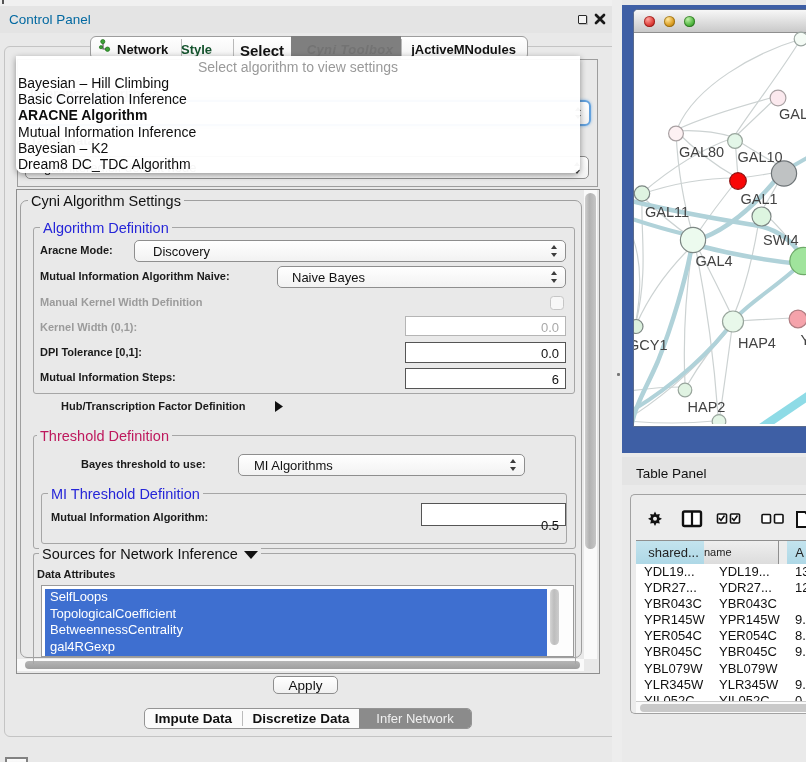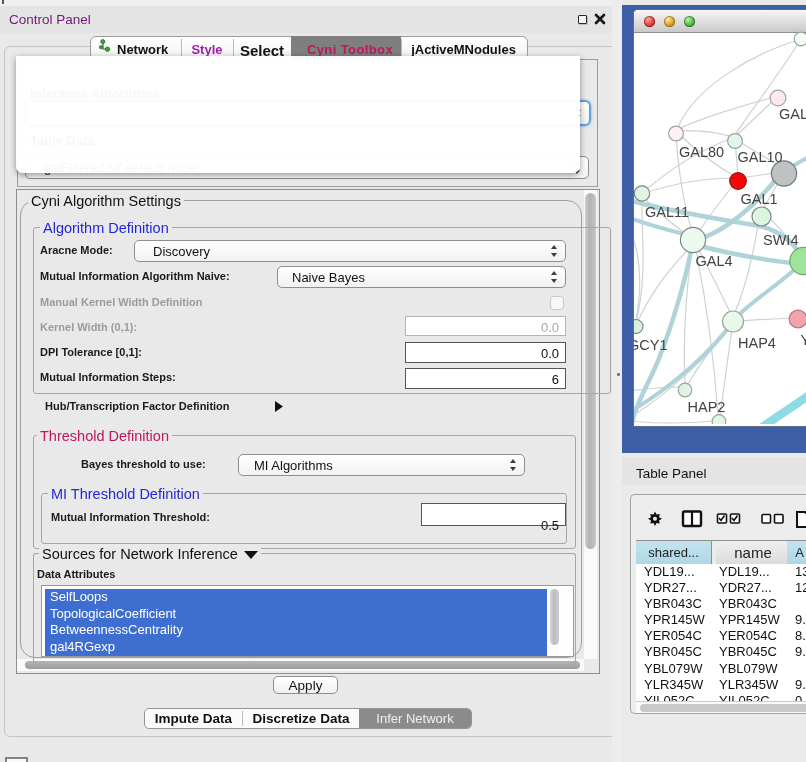--- a/index.html
+++ b/index.html
@@ -20,44 +20,44 @@
 .group{position:absolute;border:1px solid #a6a6a6;border-radius:3px;}
 .gtitle{position:absolute;top:-8px;background:#e9e9e9;padding:0 3px;font-size:14.5px;line-height:16px;white-space:nowrap;}
 </style>
 </head>
 <body>
 
 <div class="abs" style="left:0;top:0;width:622px;height:762px;background:#e9e9e9;"></div>
 <div class="abs" style="left:0;top:0;width:622px;height:6px;background:#f0f0f0;"></div>
 <div class="abs" style="left:2px;top:0;width:2px;height:4px;background:#555;"></div>
 <div class="abs" style="left:0;top:6px;width:622px;height:27px;background:#e4e4e4;"></div>
-<div class="abs" style="left:9px;top:12px;font-size:13.5px;color:#701a75;">Control Panel</div>
+<div class="abs" style="left:9px;top:12px;font-size:13.5px;color:#0369a1;">Control Panel</div>
 
 <div class="abs" style="left:578px;top:14.5px;width:7px;height:7px;border:1.6px solid #2a2a2a;border-radius:1px;background:#f4f4f4;box-shadow:1px 1px 0 #bbb;"></div>
 <svg class="abs" style="left:594px;top:13px;" width="12" height="12" viewBox="0 0 12 12">
  <path d="M2 2 L10 10 M10 2 L2 10" stroke="#181818" stroke-width="2.7" stroke-linecap="round"></path>
 </svg>
 
 <div class="abs" style="left:4px;top:46px;width:612px;height:689px;border:1px solid #c4c4c4;border-radius:6px;background:#e9e9e9;"></div>
 
 <div class="abs" style="left:90px;top:36px;width:436px;height:22px;background:linear-gradient(#ffffff,#f2f2f2);border:1px solid #9d9d9d;border-radius:6px;"></div>
 <div class="abs" style="left:181px;top:39px;width:1px;height:17px;background:#b9b9b9;"></div>
 <div class="abs" style="left:233px;top:39px;width:1px;height:17px;background:#b9b9b9;"></div>
 <div class="abs" style="left:291px;top:36px;width:110px;height:23px;background:#7f7f7f;"></div>
 <div class="abs" style="left:401px;top:39px;width:1px;height:17px;background:#b9b9b9;"></div>
 <svg class="abs" style="left:97px;top:38px;" width="14" height="15" viewBox="0 0 14 15">
  <path d="M6 4 L6 11 L10 11" stroke="#555" stroke-width="1.2" fill="none"></path>
  <circle cx="5.8" cy="3.6" r="2.1" fill="#3aa234" stroke="#1d6b18" stroke-width="0.7"></circle>
  <circle cx="10.5" cy="11.2" r="2.2" fill="#3aa234" stroke="#1d6b18" stroke-width="0.7"></circle>
  <circle cx="4" cy="9.2" r="1.6" fill="#3aa234" stroke="#1d6b18" stroke-width="0.7"></circle>
 </svg>
 <div class="abs b" style="left:117px;top:42px;font-size:13px;color:#111;">Network</div>
-<div class="abs b" style="left:181px;top:42px;width:52px;text-align:center;font-size:13px;color:#a21caf;">Style</div>
+<div class="abs b" style="left:181px;top:42px;width:52px;text-align:left;font-size:13px;color:#14532d;">Style</div>
 <div class="abs b" style="left:233px;top:42px;width:58px;text-align:center;font-size:15px;color:#111;">Select</div>
-<div class="abs b" style="left:291px;top:42px;width:118px;text-align:center;font-size:13px;letter-spacing:0.4px;color:#be185d;">Cyni Toolbox</div>
+<div class="abs b" style="left:291px;top:42px;width:118px;text-align:center;font-size:13px;letter-spacing:0.4px;color:#737373;font-style:italic;">Cyni Toolbox</div>
 <div class="abs b" style="left:401px;top:42px;width:125px;text-align:center;font-size:13px;color:#111;">jActiveMNodules</div>
 
 <div class="abs" style="left:17px;top:59px;width:579px;height:126px;border:1px solid #9d9d9d;background:#e9e9e9;"></div>
 <div class="abs b" style="left:30px;top:86px;font-size:13px;color:#333;">Inference Algorithms</div>
 <div class="combo" style="left:25px;top:100px;width:562px;height:22px;border:2px solid #63a1dd;box-shadow:0 0 3px #7fb4e4;border-radius:6px;">
  <span class="spin"></span>
 </div>
 <div class="abs b" style="left:30px;top:133px;font-size:13px;color:#333;">Table Data</div>
 <div class="combo" style="left:25px;top:156px;width:562px;height:21px;">
  <span class="ct">galFiltered.sif default node</span>
@@ -65,25 +65,25 @@
 </div>
 
 <div class="abs" style="left:16px;top:189px;width:582px;height:483px;border:1px solid #8e8e8e;background:#e9e9e9;"></div>
 
 <div class="abs" style="left:584px;top:190px;width:13px;height:469px;background:#fafafa;"></div>
 <div class="abs" style="left:585px;top:193px;width:11px;height:356px;background:linear-gradient(90deg,#cfcfcf,#b2b2b2 40%,#c6c6c6);border-radius:6px;"></div>
 
 <div class="abs" style="left:17px;top:659px;width:567px;height:12px;background:#fafafa;"></div>
 <div class="abs" style="left:25px;top:661px;width:555px;height:8px;background:linear-gradient(#b5b5b5,#9e9e9e);border-radius:5px;"></div>
 
-<div class="group" style="left:20px;top:200px;width:560px;height:456px;border-radius:15px;border-color:#9f9f9f;">
+<div class="group" style="left:20px;top:200px;width:560px;height:456px;border-radius:7px;border-color:#9f9f9f;">
  <div class="gtitle" style="left:7px;color:#111;">Cyni Algorithm Settings</div>
 </div>
 
-<div class="group" style="left:33px;top:227px;width:540px;height:165px;padding-left:36px;">
+<div class="group" style="left:33px;top:227px;width:540px;height:165px;">
  <div class="gtitle" style="left:6px;color:#2626d8;">Algorithm Definition</div>
 </div>
 <div class="lbl" style="left:40px;top:244px;">Aracne Mode:</div>
 <div class="combo" style="left:134px;top:240px;width:430px;height:20px;">
     <span class="ct">Discovery</span>
     <span class="spin"></span>
   </div>
 <div class="lbl" style="left:40px;top:270px;">Mutual Information Algorithm Naive:</div>
 <div class="combo" style="left:277px;top:266px;width:287px;height:20px;">
     <span class="ct" style="left:14px;">Naive Bayes</span>
@@ -97,38 +97,38 @@
   </div>
 <div class="lbl" style="left:40px;top:346px;">DPI Tolerance [0,1]:</div>
 <div class="field" style="left:405px;top:342px;width:159px;height:19px;border-color:#555;">
     <span>0.0</span>
   </div>
 <div class="lbl" style="left:40px;top:371px;">Mutual Information Steps:</div>
 <div class="field" style="left:405px;top:368px;width:159px;height:19px;border-color:#555;">
     <span>6</span>
   </div>
 
-<div class="lbl" style="left:33px;top:400px;padding-left:12px;">Hub/Transcription Factor Definition</div>
+<div class="lbl" style="left:49px;top:400px;padding-left:12px;">Hub/Transcription Factor Definition</div>
 <svg class="abs" style="left:273px;top:400px;" width="12" height="13">
     <path d="M2 1 L10 6.5 L2 12 Z" fill="#111"></path>
   </svg>
 
 <div class="group" style="left:33px;top:435px;width:541px;height:112px;">
  <div class="gtitle" style="left:3px;color:#be185d;">Threshold Definition</div>
 </div>
 <div class="lbl" style="left:81px;top:458px;">Bayes threshold to use:</div>
 <div class="combo" style="left:238px;top:454px;width:285px;height:20px;">
     <span class="ct" style="left:15px;">MI Algorithms</span>
     <span class="spin"></span>
   </div>
 
 <div class="group" style="left:41px;top:493px;width:524px;height:49px;">
  <div class="gtitle" style="left:6px;color:#2626d8;">MI Threshold Definition</div>
 </div>
-<div class="lbl" style="left:51px;top:511px;">Mutual Information Threshold:</div>
+<div class="lbl" style="left:51px;top:511px;">Mutual Information Algorithm:</div>
 <div class="field" style="left:421px;top:503px;width:143px;height:21px;border-color:#555;">
     <span style="top:14px;">0.5</span>
   </div>
 
 <div class="group" style="left:33px;top:553px;width:541px;height:110px;border-bottom:none;border-radius:3px 3px 0 0;">
  <div class="gtitle" style="left:5px;color:#111;font-weight:normal;">Sources for Network Inference <span style="display:inline-block;width:0;height:0;border-left:7px solid transparent;border-right:7px solid transparent;border-top:8px solid #111;vertical-align:middle;margin-left:2px;"></span></div>
 </div>
 <div class="lbl" style="left:37px;top:568px;">Data Attributes</div>
 
 <div class="abs" style="left:41px;top:585px;width:531px;height:70px;background:#fff;border:1px solid #9a9a9a;overflow:hidden;">
@@ -251,21 +251,21 @@
    <rect x="83.5" y="4" width="9" height="9" rx="1" fill="#fff" stroke="#111" stroke-width="1.6"></rect>
    <path d="M85 8 l2 2.5 3.5-5" stroke="#111" stroke-width="1.6" fill="none"></path>
    <rect x="115" y="4.5" width="8.5" height="8.5" rx="1" fill="#fff" stroke="#111" stroke-width="1.6"></rect>
    <rect x="127.5" y="4.5" width="8.5" height="8.5" rx="1" fill="#fff" stroke="#111" stroke-width="1.6"></rect>
    <path d="M150 2 h8 l4 4 v11 h-12 z" fill="#fff" stroke="#111" stroke-width="2"></path>
   </g>
  </svg>
 
  <div class="abs" style="left:5px;top:45px;width:171px;height:23px;border-top:1px solid #8f8f8f;border-bottom:3px solid #14b8a6;">
   <div class="abs" style="left:0;top:0;width:75px;height:23px;background:linear-gradient(#c3e3ee,#aed8e6);border-right:1px solid #8f8f8f;text-align:center;font-size:13px;color:#222;line-height:23px;">shared...</div>
-  <div class="abs" style="left:80px;top:0;width:74px;height:23px;background:linear-gradient(#efefef,#dcdcdc);border-right:1px solid #8f8f8f;text-align:center;font-size:15px;color:#222;line-height:23px;">name</div>
+  <div class="abs" style="left:68px;top:0;width:74px;height:23px;background:linear-gradient(#efefef,#dcdcdc);border-right:1px solid #8f8f8f;font-size:11px;color:#222;line-height:23px;">name</div>
   <div class="abs" style="left:151px;top:0;width:25px;height:23px;background:linear-gradient(#c3e3ee,#aed8e6);text-align:center;font-size:13px;color:#222;line-height:23px;">A</div>
  </div>
 
  <div class="abs" style="left:5px;top:69px;width:171px;height:137px;background:#fff;font-size:13px;color:#111;overflow:hidden;">
   <div style="position:absolute;left:8px;top:0;line-height:16.1px;white-space:pre;">YDL19...
 YDR27...
 YBR043C
 YPR145W
 YER054C
 YBR045C
@@ -291,13 +291,20 @@
 9.
 0.</div>
  </div>
 
  <div class="abs" style="left:5px;top:206px;width:171px;height:12px;background:#fafafa;border-top:1px solid #ccc;">
   <div class="abs" style="left:4px;top:2px;width:170px;height:8px;background:#c9c9c9;border-radius:5px;"></div>
  </div>
 </div>
 
 <div class="abs" style="left:16px;top:56px;width:564px;height:117px;background:rgba(255,255,255,0.96);border-radius:0 0 7px 7px;box-shadow:0 2px 6px rgba(0,0,0,0.4);font-size:14px;color:#0d0d0d;">
+ <div style="position:absolute;left:0;top:3px;width:100%;text-align:center;color:#9a9a9a;">Select algorithm to view settings</div>
+ <div style="position:absolute;left:2px;top:19px;line-height:16.2px;white-space:pre;">Bayesian – Hill Climbing
+Basic Correlation Inference
+<b>ARACNE Algorithm</b>
+Mutual Information Inference
+Bayesian – K2
+Dream8 DC_TDC Algorithm</div>
 </div>
 
 </body></html>

